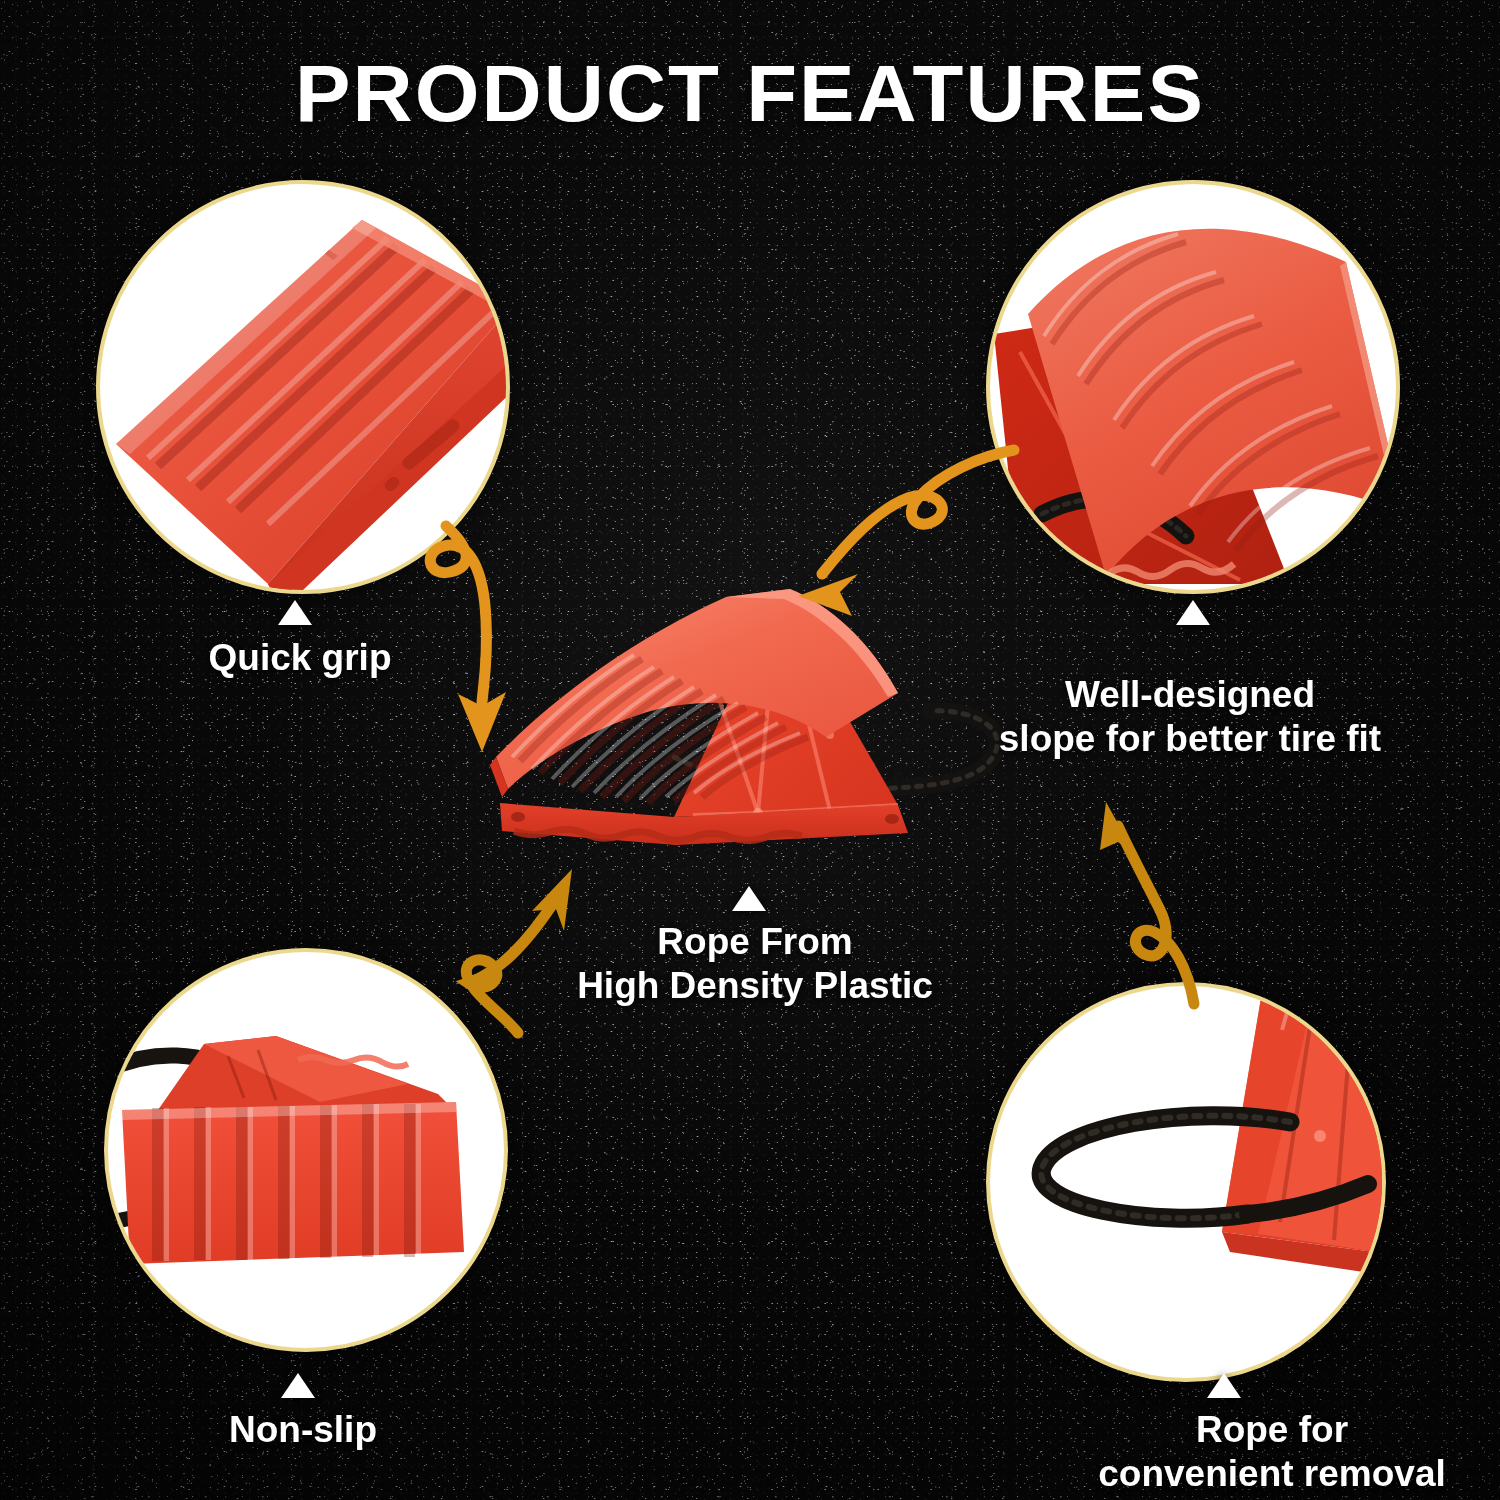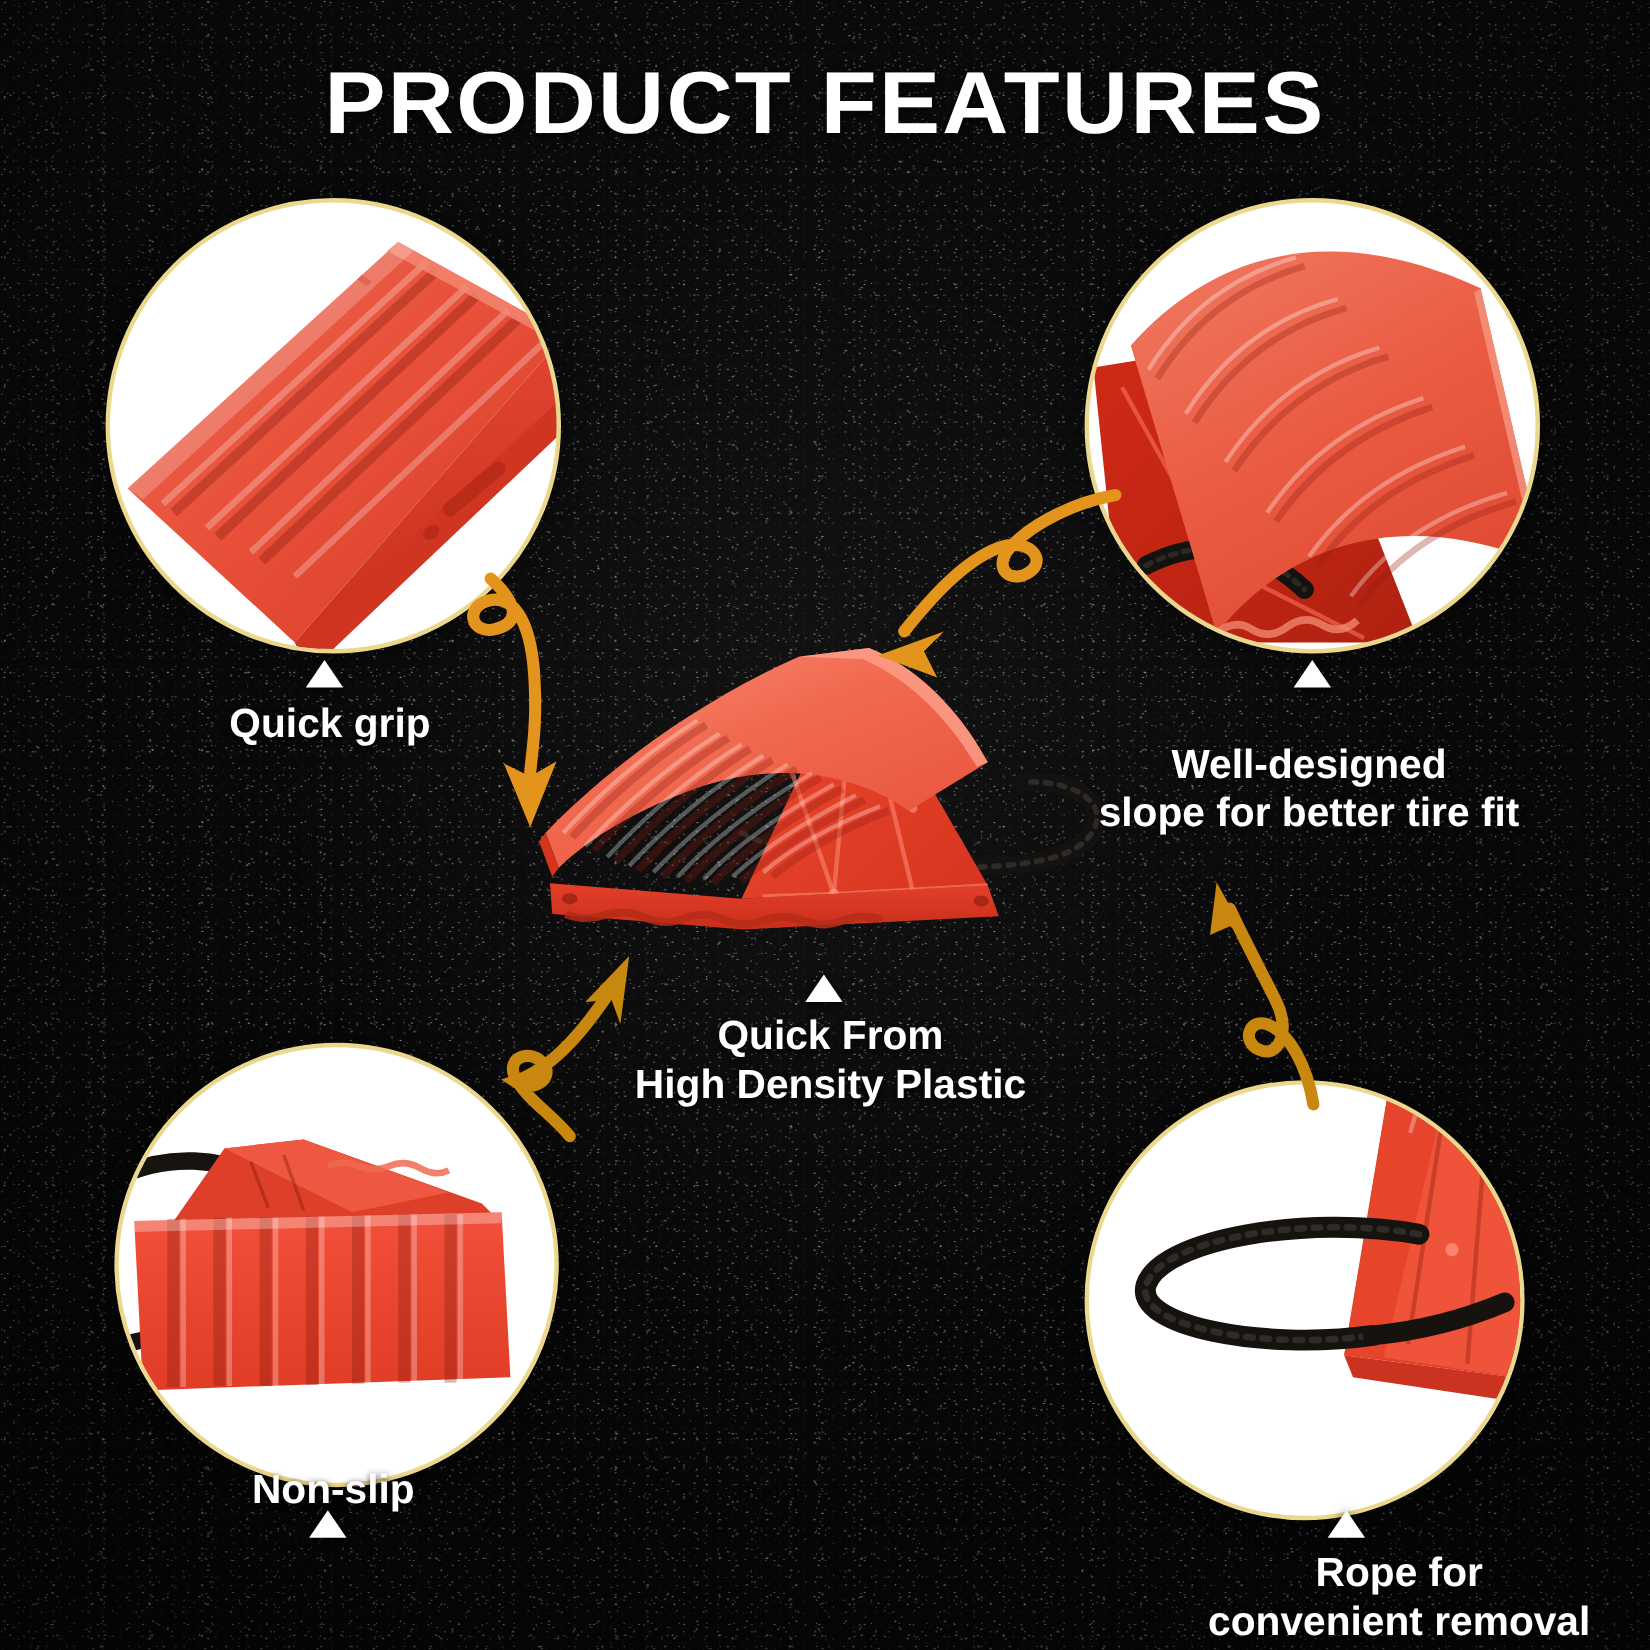--- a/index.html
+++ b/index.html
@@ -394,26 +394,26 @@
 </div>
 
 <div class="tri" style="left:1176px; top:600px;"></div>
 <div class="label" style="left:940px; top:636px; width:500px; font-size:37px;margin-top:37px;">
   <div>Well-designed</div>
   <div>slope for better tire fit</div>
 </div>
 
 <div class="tri" style="left:732px; top:886px;"></div>
 <div class="label" style="left:520px; top:920px; width:470px; font-size:37px;">
-  <div>Quick From</div>
+  <div>Rope From</div>
   <div>High Density Plastic</div>
 </div>
 
 <div class="tri" style="left:281px; top:1373px;"></div>
-<div class="label" style="left:58px; top:1332px; width:490px; font-size:37px;">
+<div class="label" style="left:58px; top:1408px; width:490px; font-size:37px;">
   <div>Non-slip</div>
 </div>
 
 <div class="tri" style="left:1207px; top:1373px;"></div>
 <div class="label" style="left:1027px; top:1408px; width:490px; font-size:37px;">
   <div>Rope for</div>
   <div>convenient removal</div>
 </div>
 
 </body></html>

